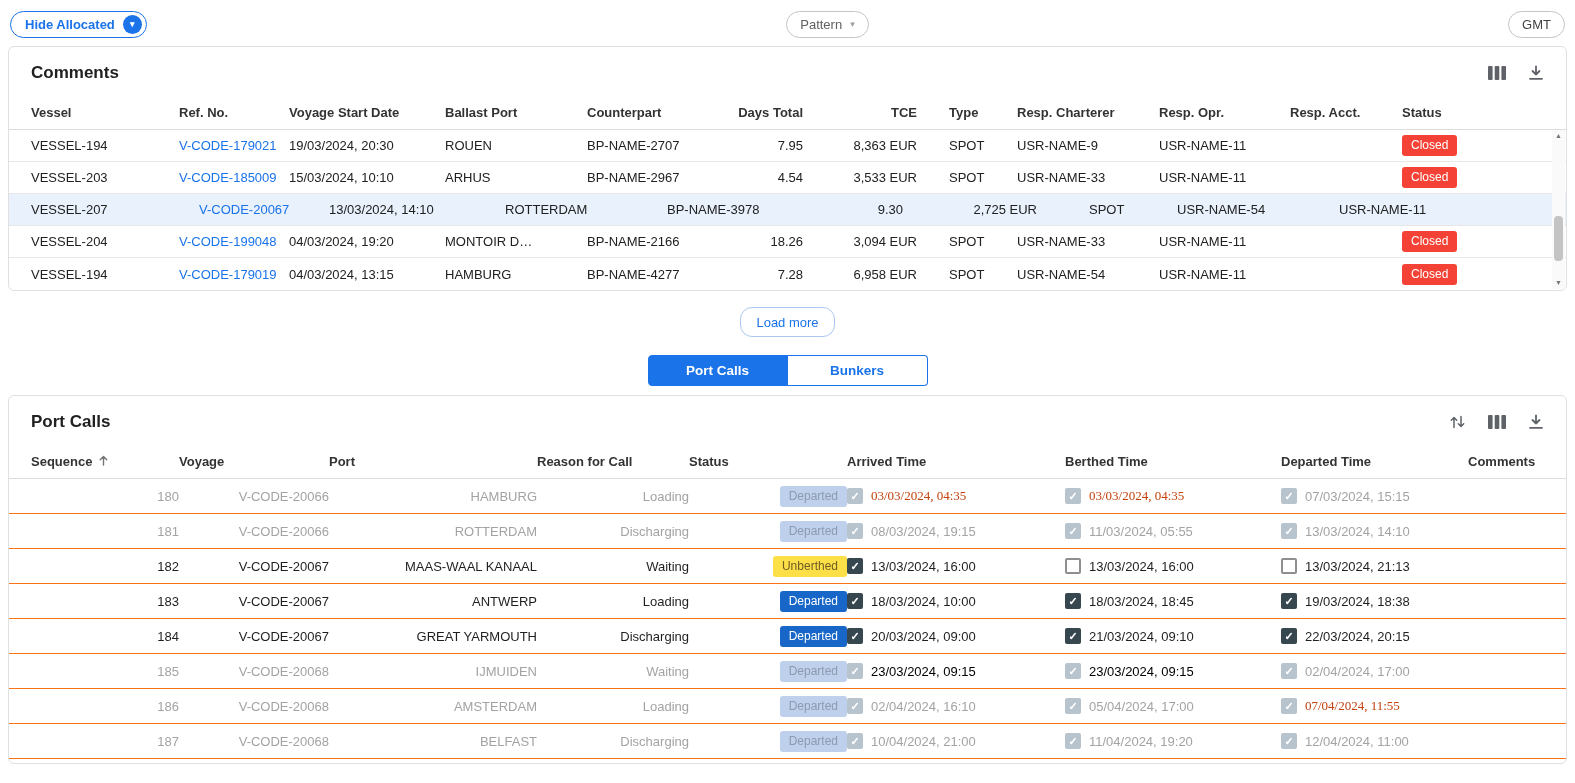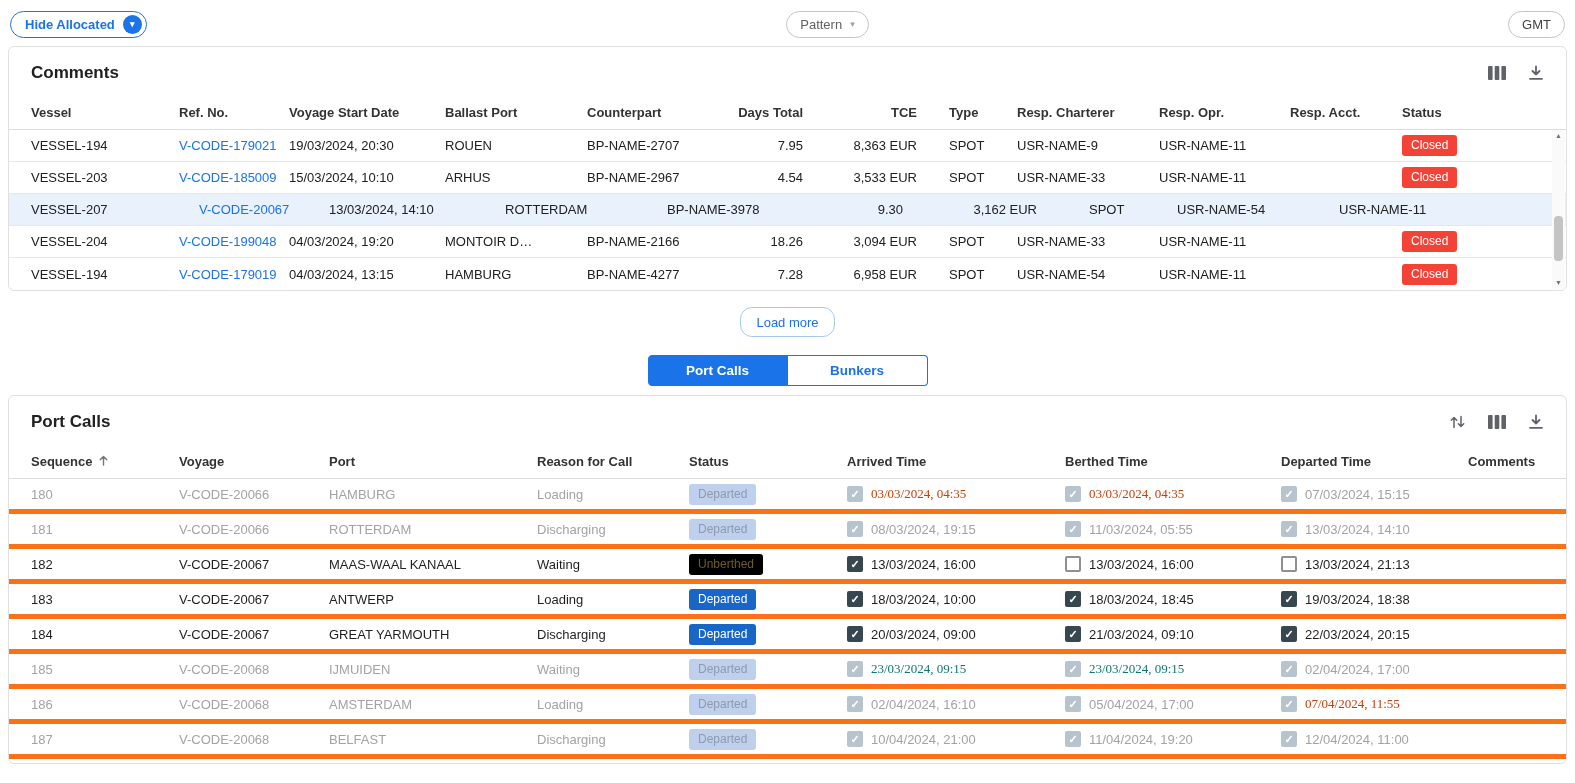--- a/index.html
+++ b/index.html
@@ -56,21 +56,21 @@
   .row-highlighted { background: #e8f1fc; gap: 20px; }
   .vbody-wrap { position: relative; }
   
   .badge {
     display: inline-block; border-radius: 3px; padding: 3px 9px;
     font-size: 12px; line-height: 1.25;
   }
   .badge-closed { background: #f44336; color: #fff; }
   .st-solid { background: #1766c8; color: #fff; }
   .st-muted { background: #bed0eb; color: #8d9ab0; }
-  .st-warning { background: #000000; color: #6e5d25; }
+  .st-warning { background: #fde047; color: #6e5d25; }
   
   .load-more-wrap { display: flex; justify-content: center; margin-top: 16px; }
   .load-more {
     border: 1px solid #a9c8f0; color: #1a73e8; background: #fff;
     border-radius: 12px; height: 30px; padding: 0 15px; font-size: 13px;
     font-family: inherit; cursor: pointer;
   }
   .tabs { display: flex; justify-content: center; margin-top: 18px; margin-bottom: 9px; }
   .tab {
     width: 140px; height: 31px; border: 1px solid #1a73e8; background: #fff;
@@ -79,39 +79,39 @@
   .tab:first-child { border-radius: 4px 0 0 4px; }
   .tab:last-child { border-radius: 0 4px 4px 0; border-left: none; text-align: center; }
   .tab.active { background: #1a73e8; color: #fff; }
   
   .pgrid {
     display: grid;
     grid-template-columns: 148px 150px 208px 152px 158px 218px 216px 187px 1fr;
     align-items: center; padding: 0 22px;
   }
   .pheader { height: 34px; border-bottom: 1px solid #dcdcdc; }
-  .prow { height: 35px; border-bottom: 5px solid #f97316; color: #1f1f1f; }
+  .prow { height: 35px; border-bottom: 1px solid #f97316; color: #1f1f1f; text-align: right; }
   .prow.muted { color: #a3a3a3; }
   .pc-bottom-pad { height: 4px; }
   .seq-head { display: inline-flex; align-items: center; gap: 5px; }
   .comments-head { text-align: right; padding-right: 38px; }
   .comments-cell { text-align: right; padding-right: 38px; }
   
   .timecell { display: flex; align-items: center; }
   .cb {
     width: 16px; height: 16px; border-radius: 2px; margin-right: 8px;
     display: inline-flex; align-items: center; justify-content: center;
     flex: none; cursor: pointer;
   }
   .cb-checked { background: #37474f; }
   .cb-checked::after { content: "✓"; color: #fff; font-size: 11px; font-weight: bold; line-height: 1; }
   .cb-checked.cb-rowmuted { background: #b7c3cd; }
   .cb-unchecked { background: #fff; border: 2px solid #8f8f8f; }
   .t-orange { color: #c2410c; font-family: Liberation Serif, serif; }
-  .t-blue { color: #0f766e; font-family: Liberation Serif, serif; }
+  .t-blue { color: #000000; }
   
   .vscrollbar {
     position: absolute; top: 0; right: 1px; bottom: 1px; width: 13px;
     background: #fafafa; display: flex; flex-direction: column;
     align-items: center; padding: 2px 0; cursor: pointer;
   }
   .sb-arrow { font-size: 7px; color: #757575; line-height: 1.2; }
   .sb-track { flex: 1; width: 100%; position: relative; }
   .sb-thumb {
     position: absolute; left: 2px; right: 2px; top: 55%; height: 32%;
@@ -198,21 +198,21 @@
           <span class="cell"></span>
           <span class="cell"><span class="badge badge-closed">Closed</span></span>
         </div>
         <div class="vgrid vrow row-highlighted">
           <span class="cell">VESSEL-207</span>
           <span class="cell link">V-CODE-20067</span>
           <span class="cell">13/03/2024, 14:10</span>
           <span class="cell">ROTTERDAM</span>
           <span class="cell">BP-NAME-3978</span>
           <span class="cell num">9.30</span>
-          <span class="cell num">3,162 EUR</span>
+          <span class="cell num">2,725 EUR</span>
           <span class="cell col-type">SPOT</span>
           <span class="cell">USR-NAME-54</span>
           <span class="cell">USR-NAME-11</span>
           <span class="cell"></span>
           <span class="cell"><span class="badge badge-closed">Closed</span></span>
         </div>
         <div class="vgrid vrow">
           <span class="cell">VESSEL-204</span>
           <span class="cell link">V-CODE-199048</span>
           <span class="cell">04/03/2024, 19:20</span>

